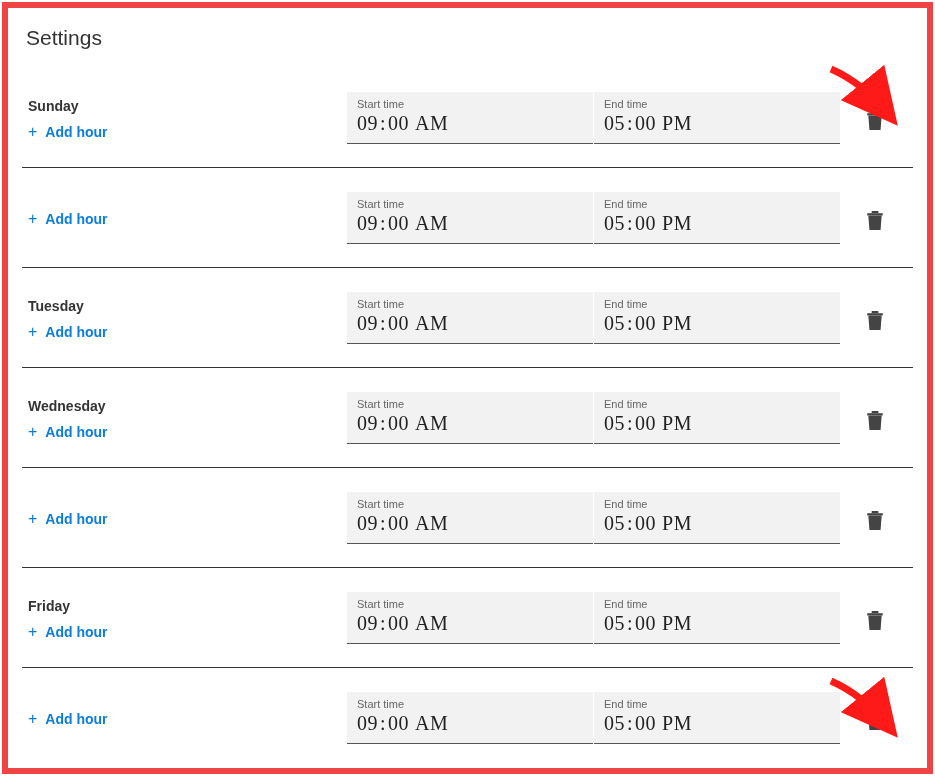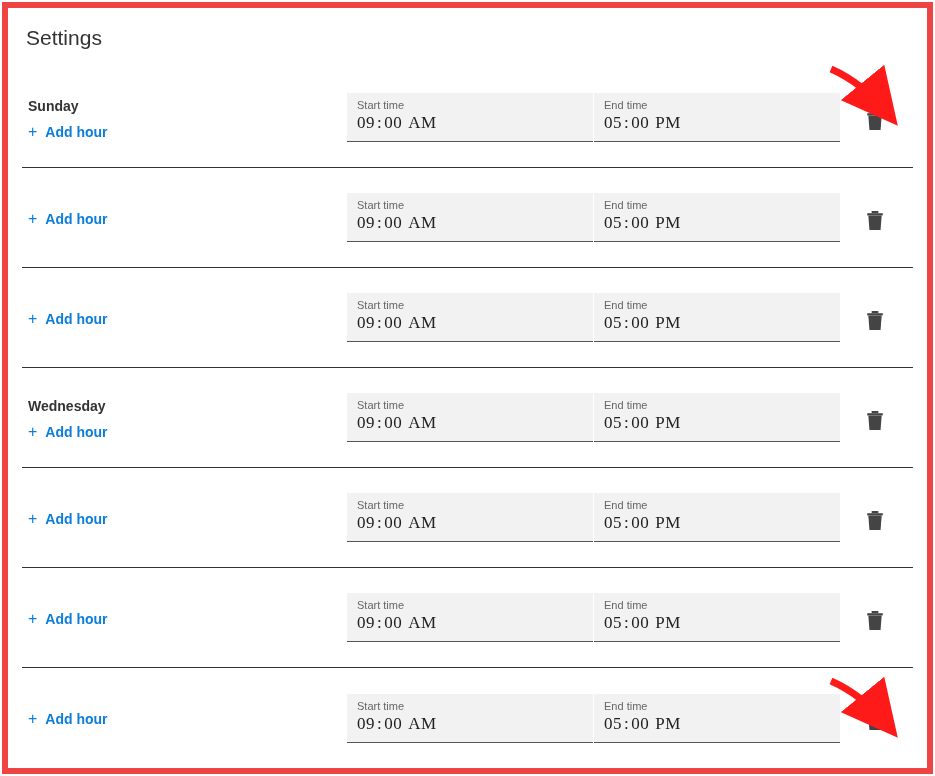--- a/index.html
+++ b/index.html
@@ -73,21 +73,21 @@
       padding: 6px 10px 8px 10px;
       width: 246px;
     }
     .time-field-label {
       font-size: 11px;
       color: #666;
       margin-bottom: 2px;
     }
     .time-value {
       font-family: Georgia, "Times New Roman", serif;
-      font-size: 17px;
+      font-size: 20px;
       letter-spacing: 0.5px;
       color: #222;
     }
     .time-value .sep {
       padding: 0 2px;
     }
     .time-value .ampm {
       padding-left: 6px;
     }
     .delete-cell {
@@ -163,20 +163,21 @@
         <span><svg class="trash-icon" viewBox="0 0 14 18">
                 <path d="M1 4h12l-1 13H2L1 4z"></path>
                 <path d="M0 2h14v2H0z"></path>
                 <path d="M4 0h6v2H4z"></path>
               </svg></span>
       </div>
     </div>
   </div>
       <div class="day-row">
     <div class="day-header">
+      <div class="day-name">Tuesday</div>
       <div class="add-hour">
         <span class="plus-icon">+</span>
         <span>Add hour</span>
       </div>
     </div>
     <div class="time-slot">
       <div class="time-field">
         <div class="time-field-label">Start time</div>
         <div class="time-value"><span>09</span><span class="sep">:</span><span>00</span><span class="ampm">AM</span></div>
       </div>
@@ -239,20 +240,21 @@
         <span><svg class="trash-icon" viewBox="0 0 14 18">
                 <path d="M1 4h12l-1 13H2L1 4z"></path>
                 <path d="M0 2h14v2H0z"></path>
                 <path d="M4 0h6v2H4z"></path>
               </svg></span>
       </div>
     </div>
   </div>
       <div class="day-row">
     <div class="day-header">
+      <div class="day-name">Friday</div>
       <div class="add-hour">
         <span class="plus-icon">+</span>
         <span>Add hour</span>
       </div>
     </div>
     <div class="time-slot">
       <div class="time-field">
         <div class="time-field-label">Start time</div>
         <div class="time-value"><span>09</span><span class="sep">:</span><span>00</span><span class="ampm">AM</span></div>
       </div>

